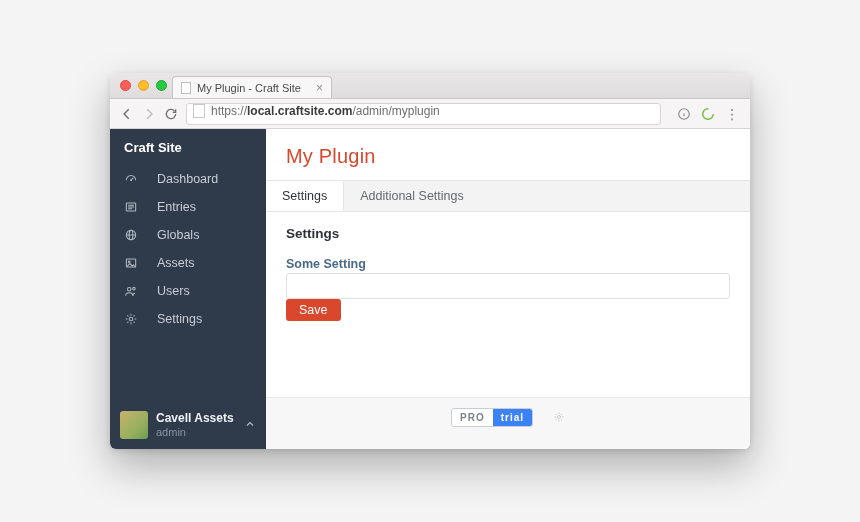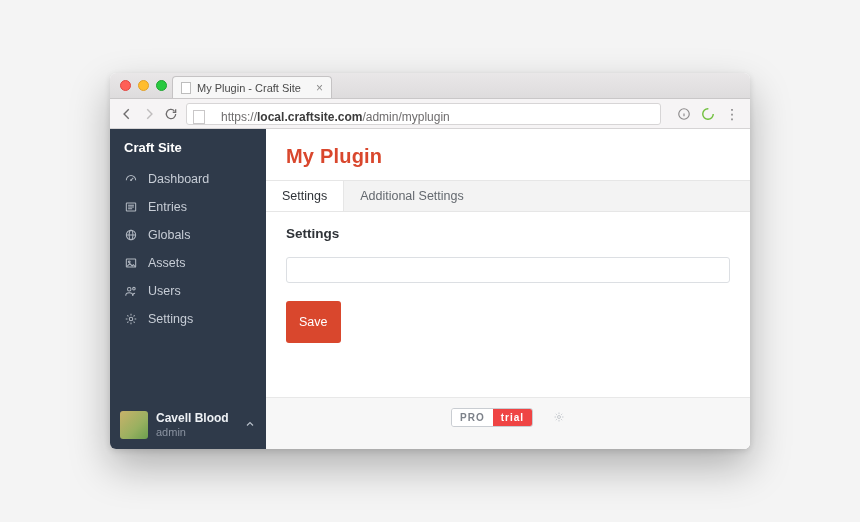--- a/index.html
+++ b/index.html
@@ -70,25 +70,25 @@
   }
   .nav-icn { color:#6f6d6e; display:flex; align-items:center; }
   .nav-icn.disabled { color:#bfbdbe; }
   .addr {
     flex: 1;
     height: 22px;
     border: 1px solid #d7d5d6;
     background: #fff;
     border-radius: 3px;
     display: flex;
-    align-items: flex-end;
+    align-items: flex-start;
     padding: 0 6px;
     font-size: 12px;
     color:#6f6d6e;
-    gap: 16px;
+    gap: 6px;
   }
   .addr .page-icon { width:12px; height:14px; background:#fff; border:1px solid #c9c7c8; }
   .addr .url b { color:#3c3c3c; font-weight:600; }
   .tool-right { display:flex; align-items:center; gap:10px; margin-left:8px; }
   .dots { letter-spacing:1px; color:#7c7a7b; font-size:14px; line-height:1; }
 
   
   .app {
     display: flex;
     height: 320px;
@@ -104,21 +104,21 @@
   .brand {
     padding: 11px 14px 10px;
     color: #ffffff;
     font-weight: 700;
     font-size: 13px;
   }
   .navlist { list-style:none; display:flex; flex-direction:column; }
   .navlist li {
     display: flex;
     align-items: center;
-    gap: 10px;
+    gap: 19px;
     padding: 7px 14px;
     cursor: pointer;
     color:#c7cdd6;
   }
   .nav-ic { width:14px; text-align:center; opacity:.85; }
   .nav-ic svg { display:block; }
   .sidebar-footer {
     margin-top: auto;
     display: flex;
     align-items: center;
@@ -138,21 +138,21 @@
     flex:1;
     display:flex;
     flex-direction:column;
     background:#fff;
   }
   .page-head {
     padding: 16px 20px 12px;
   }
   .page-title {
     color:#d9472d;
-    font-weight:700;
+    font-weight:400;
     font-size:20px;
     letter-spacing:.2px;
   }
   .tabs-row {
     background:#f3f3f3;
     border-top:1px solid #e6e6e6;
     border-bottom:1px solid #e6e6e6;
     display:flex;
     font-size:12.5px;
   }
@@ -190,45 +190,44 @@
   .text-input {
     width:100%;
     height:26px;
     border:1px solid #dcdfe3;
     border-radius:3px;
     padding: 3px 8px;
     font-size:13px;
     background:#fff;
   }
   .btn-save {
-    margin-top: 18px;
     background:#d9472d;
     color:#fff;
     border:none;
     border-radius:3px;
-    padding:14px 13px;
+    padding:4px 13px;
     font-size:12.5px;
     cursor:pointer;
   }
   .footer {
     background:#f7f7f7;
     border-top:1px solid #e8e8e8;
     text-align:center;
     padding: 10px 12px 14px;
     color:#9ea2a7;
     font-size:11px;
   }
   .badges {
     display:flex; justify-content:center; align-items:center; gap:20px; margin-bottom:8px;
   }
   .pill {
     display:flex; border:1px solid #c9cdd2; border-radius:3px; overflow:hidden; font-size:10px; letter-spacing:1px;
   }
   .pill .lft { background:#fff; color:#7d828a; padding:3px 8px; font-weight:700; }
-  .pill .rgt { background:#ef4444; color:#fff; padding:3px 8px; font-weight:700; }
+  .pill .rgt { background:#3b82f6; color:#fff; padding:3px 8px; font-weight:700; }
   .gear-sm { color:#c7cbd0; }
   .footer a { color:#9ea2a7; }
   .footer .dot { padding:0 6px; }
 </style>
 </head>
 <body>
 
 <div class="window">
 
   <div class="titlebar">
@@ -346,21 +345,21 @@
                 <circle cx="12" cy="12" r="3"></circle>
                 <path d="M12 3v3M12 18v3M3 12h3M18 12h3M5.6 5.6l2.1 2.1M16.3 16.3l2.1 2.1M18.4 5.6l-2.1 2.1M7.7 16.3l-2.1 2.1"></path>
               </svg>
             </span>
           <span>Settings</span>
         </li>
       </ul>
       <div class="sidebar-footer">
         <div class="avatar"></div>
         <div class="user-meta">
-          <div class="user-name">Cavell Blood</div>
+          <div class="user-name">Cavell Assets</div>
           <div class="user-role">admin</div>
         </div>
         <span class="sf-chev">
           <svg width="12" height="12" viewBox="0 0 24 24" fill="none" stroke="currentColor" stroke-width="2.4">
               <path d="M6 15l6-6 6 6"></path>
             </svg>
         </span>
       </div>
     </aside>
 
@@ -373,20 +372,21 @@
           <span>Settings</span>
         </div>
         <div class="ptab">
           <span>Additional Settings</span>
         </div>
       </div>
       <div class="pane">
         <div class="section-title">Settings</div>
 
         <div>
+          <div class="field-label">Some Setting</div>
           <input class="text-input" type="text" value="" style="">
         </div>
 
         <button class="btn-save">Save</button>
       </div>
 
       <div class="footer">
         <div class="badges">
           <span class="pill">
             <span class="lft">PRO</span>

